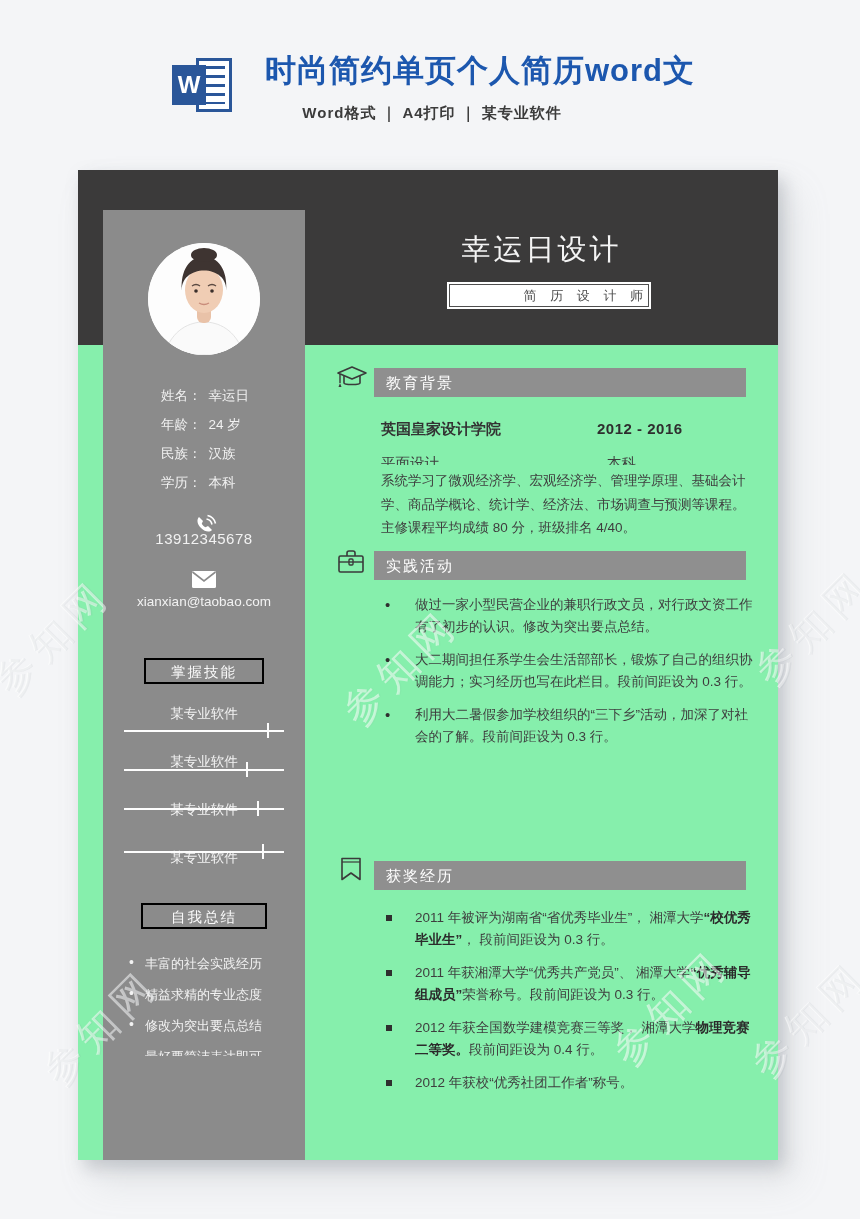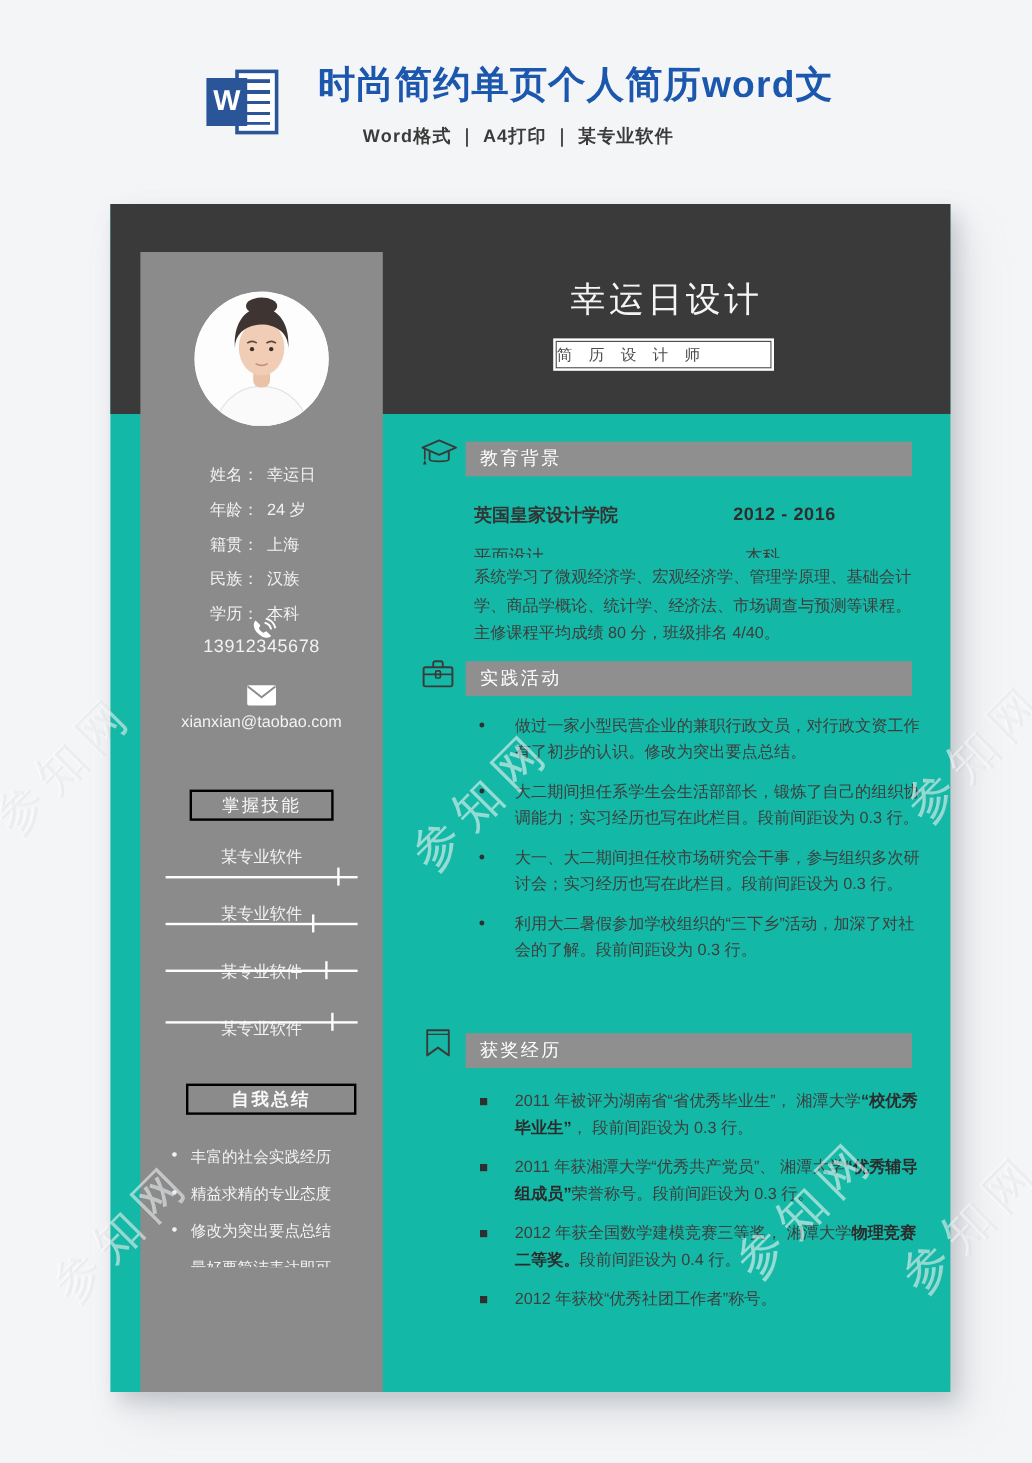--- a/index.html
+++ b/index.html
@@ -13,44 +13,44 @@
   .wi-lines{position:absolute;left:4px;right:4px;top:5px;bottom:5px;
             background:repeating-linear-gradient(#2a5699 0 3px,#ffffff 3px 9px);}
   .wi-panel{position:absolute;left:0;top:9px;width:34px;height:40px;background:#2a5699;color:#fff;
             display:flex;align-items:center;justify-content:center;font-size:24px;font-weight:bold;}
   .banner-title{position:absolute;left:238px;top:50px;width:484px;text-align:center;
                 font-size:31px;font-weight:bold;color:#1c57ae;letter-spacing:1px;white-space:nowrap;}
   .banner-subtitle{position:absolute;left:180px;top:104px;width:504px;text-align:center;
                    font-size:15px;font-weight:bold;color:#3b3b3b;letter-spacing:1px;}
 
   
-  .paper{position:absolute;left:78px;top:170px;width:700px;height:990px;background:#14b8a6;
-         box-shadow:6px 8px 16px rgba(130,136,142,.35),16px 22px 34px rgba(150,156,162,.18);margin-left:14px;}
+  .paper{position:absolute;left:78px;top:170px;width:700px;height:990px;background:#86efac;
+         box-shadow:6px 8px 16px rgba(130,136,142,.35),16px 22px 34px rgba(150,156,162,.18);}
   .res-header{position:absolute;left:0;top:0;width:700px;height:175px;background:#3b3a3a;}
   .res-name{position:absolute;left:227px;top:60px;width:473px;text-align:center;
             color:#f4f4f4;font-size:29px;letter-spacing:3px;}
-  .res-badge{position:absolute;left:371px;top:114px;width:180px;height:23px;background:#fff;
+  .res-badge{position:absolute;left:371px;top:114px;width:200px;height:23px;background:#fff;
              border:1px solid #4f4f4f;outline:2px solid #fff;
-             text-align:left;line-height:21px;font-size:13px;letter-spacing:5px;color:#4c4c4c;white-space:nowrap;}
+             text-align:right;line-height:21px;font-size:13px;letter-spacing:5px;color:#4c4c4c;white-space:nowrap;}
 
   
   .sidebar{position:absolute;left:25px;top:40px;width:202px;height:950px;background:#8b8b8b;color:#f2f2f2;}
   .photo{position:absolute;left:45px;top:33px;width:112px;height:112px;border-radius:50%;overflow:hidden;background:#fdfdfd;}
   .info{position:absolute;left:0;top:177px;width:202px;}
   .info-row{height:29px;padding-left:58px;font-size:13.5px;line-height:18px;}
   .info-row .lab{margin-right:7px;text-align:right;}
   .phone-icon{position:absolute;left:89px;top:303px;width:26px;height:26px;}
   .phone{position:absolute;left:0;top:320px;width:202px;text-align:center;font-size:15px;letter-spacing:.5px;}
   .mail-icon{position:absolute;left:88px;top:360px;width:26px;height:19px;}
   .email{position:absolute;left:0;top:384px;width:202px;text-align:center;font-size:13.5px;}
 
   .side-box{position:absolute;width:120px;height:26px;border:2px solid #000000;
             text-align:center;line-height:24px;font-size:14.5px;color:#fafafa;letter-spacing:2px;}
   .skills-box{left:41px;top:448px;}
-  .summary-box{left:38px;top:693px;width:142px;font-weight:bold;}
+  .summary-box{left:38px;top:693px;width:126px;}
 
   .skills{position:absolute;left:0;top:487px;width:202px;}
   .skill{position:relative;height:48px;}
   .skill-label{text-align:center;padding-top:8px;font-size:13.5px;}
   .skill-line{position:absolute;left:21px;right:21px;height:2px;background:#fdfdfd;}
   .skill:nth-child(1) .skill-line{top:33px;}
   .skill:nth-child(2) .skill-line{top:24px;}
   .skill:nth-child(3) .skill-line{top:15px;}
   .skill:nth-child(4) .skill-line{top:10px;}
   .tick{position:absolute;top:-7px;width:2px;height:15px;background:#fdfdfd;}
@@ -132,21 +132,20 @@
           <path d="M60 43 q4 -3 8 0" stroke="#5b4a42" stroke-width="1.4" fill="none"></path>
           <circle cx="48" cy="48" r="1.8" fill="#3a2f2b"></circle>
           <circle cx="64" cy="48" r="1.8" fill="#3a2f2b"></circle>
           <path d="M51 60 q5 3 10 0" stroke="#c98d7b" stroke-width="1.4" fill="none"></path>
         </svg>
       </div>
 
       <div class="info">
         <div class="info-row"><span class="lab">姓名：</span><span>幸运日</span></div>
         <div class="info-row"><span class="lab">年龄：</span><span>24 岁</span></div>
-        <div class="info-row"><span class="lab">籍贯：</span><span>上海</span></div>
         <div class="info-row"><span class="lab">民族：</span><span>汉族</span></div>
         <div class="info-row"><span class="lab">学历：</span><span>本科</span></div>
       </div>
 
       <div class="phone-icon">
         <svg width="26" height="26" viewBox="0 0 26 26">
           <path d="M7 4 C4.5 6.5 5 11 9 15 C13 19 17.5 19.5 20 17 L16 13 L13.5 14.2 C12.5 14.2 9.8 11.5 9.8 10.5 L11 8 Z" fill="#fff"></path>
           <path d="M14.5 6 a7 7 0 0 1 5.5 5.5" stroke="#fff" stroke-width="1.6" fill="none"></path>
           <path d="M15.5 2.5 a10.5 10.5 0 0 1 8 8" stroke="#fff" stroke-width="1.6" fill="none"></path>
         </svg>
@@ -225,21 +224,20 @@
           <rect x="3" y="9" width="24" height="16" rx="1.5" fill="none" stroke="#3a3a3a" stroke-width="1.6"></rect>
           <path d="M11 9 V6 a2 2 0 0 1 2 -2 h4 a2 2 0 0 1 2 2 V9" fill="none" stroke="#3a3a3a" stroke-width="1.6"></path>
           <path d="M3 15 h24" stroke="#3a3a3a" stroke-width="1.4"></path>
           <rect x="13" y="12" width="4" height="6" rx="1" fill="none" stroke="#3a3a3a" stroke-width="1.4"></rect>
         </svg>
       </div>
       <div class="sec-bar bar-prac">实践活动</div>
       <ul class="blist list-prac">
         <li>做过一家小型民营企业的兼职行政文员，对行政文资工作有了初步的认识。修改为突出要点总结。</li>
         <li>大二期间担任系学生会生活部部长，锻炼了自己的组织协调能力；实习经历也写在此栏目。段前间距设为 0.3 行。</li>
-        <li>大一、大二期间担任校市场研究会干事，参与组织多次研讨会；实习经历也写在此栏目。段前间距设为 0.3 行。</li>
         <li>利用大二暑假参加学校组织的“三下乡”活动，加深了对社会的了解。段前间距设为 0.3 行。</li>
       </ul>
 
       <div class="sec-icon icon-award">
         <svg width="22" height="32" viewBox="0 0 22 32">
           <path d="M2 1.5 h18 v21 l-9 -6.5 l-9 6.5 Z" fill="none" stroke="#3a3a3a" stroke-width="1.6" stroke-linejoin="round"></path>
           <path d="M2 5 h18" stroke="#3a3a3a" stroke-width="1.2"></path>
         </svg>
       </div>
       <div class="sec-bar bar-award">获奖经历</div>

